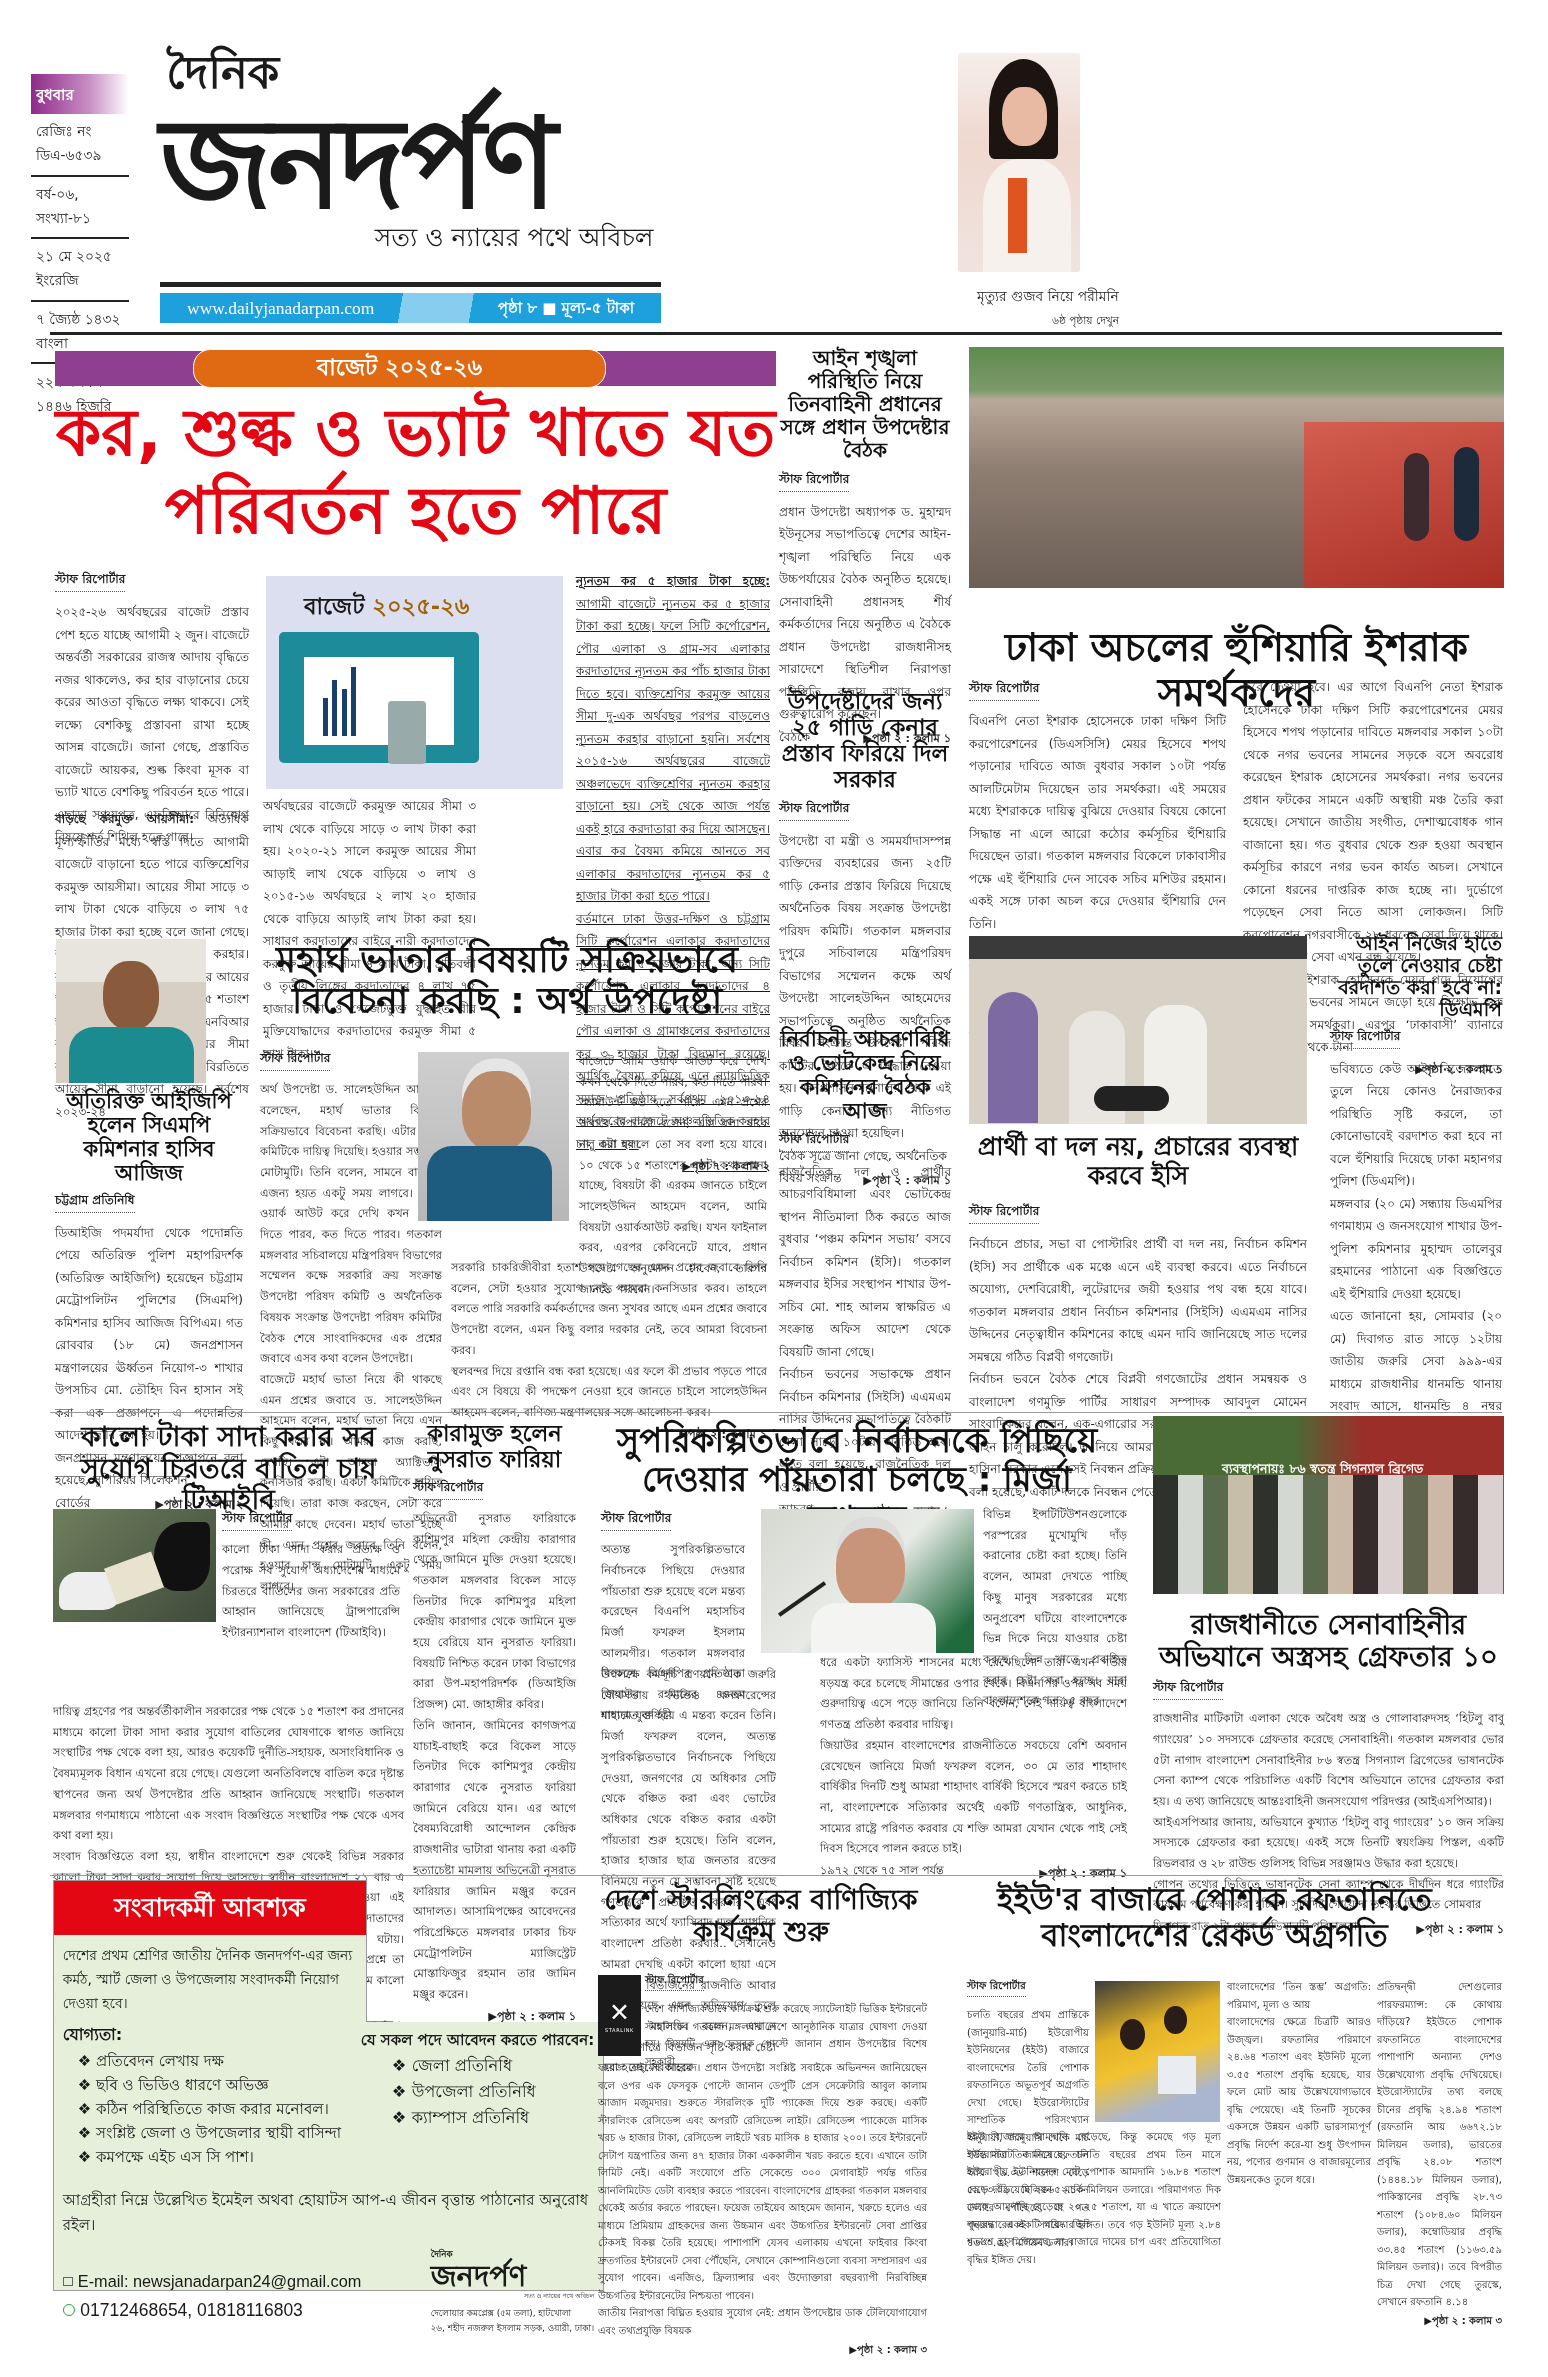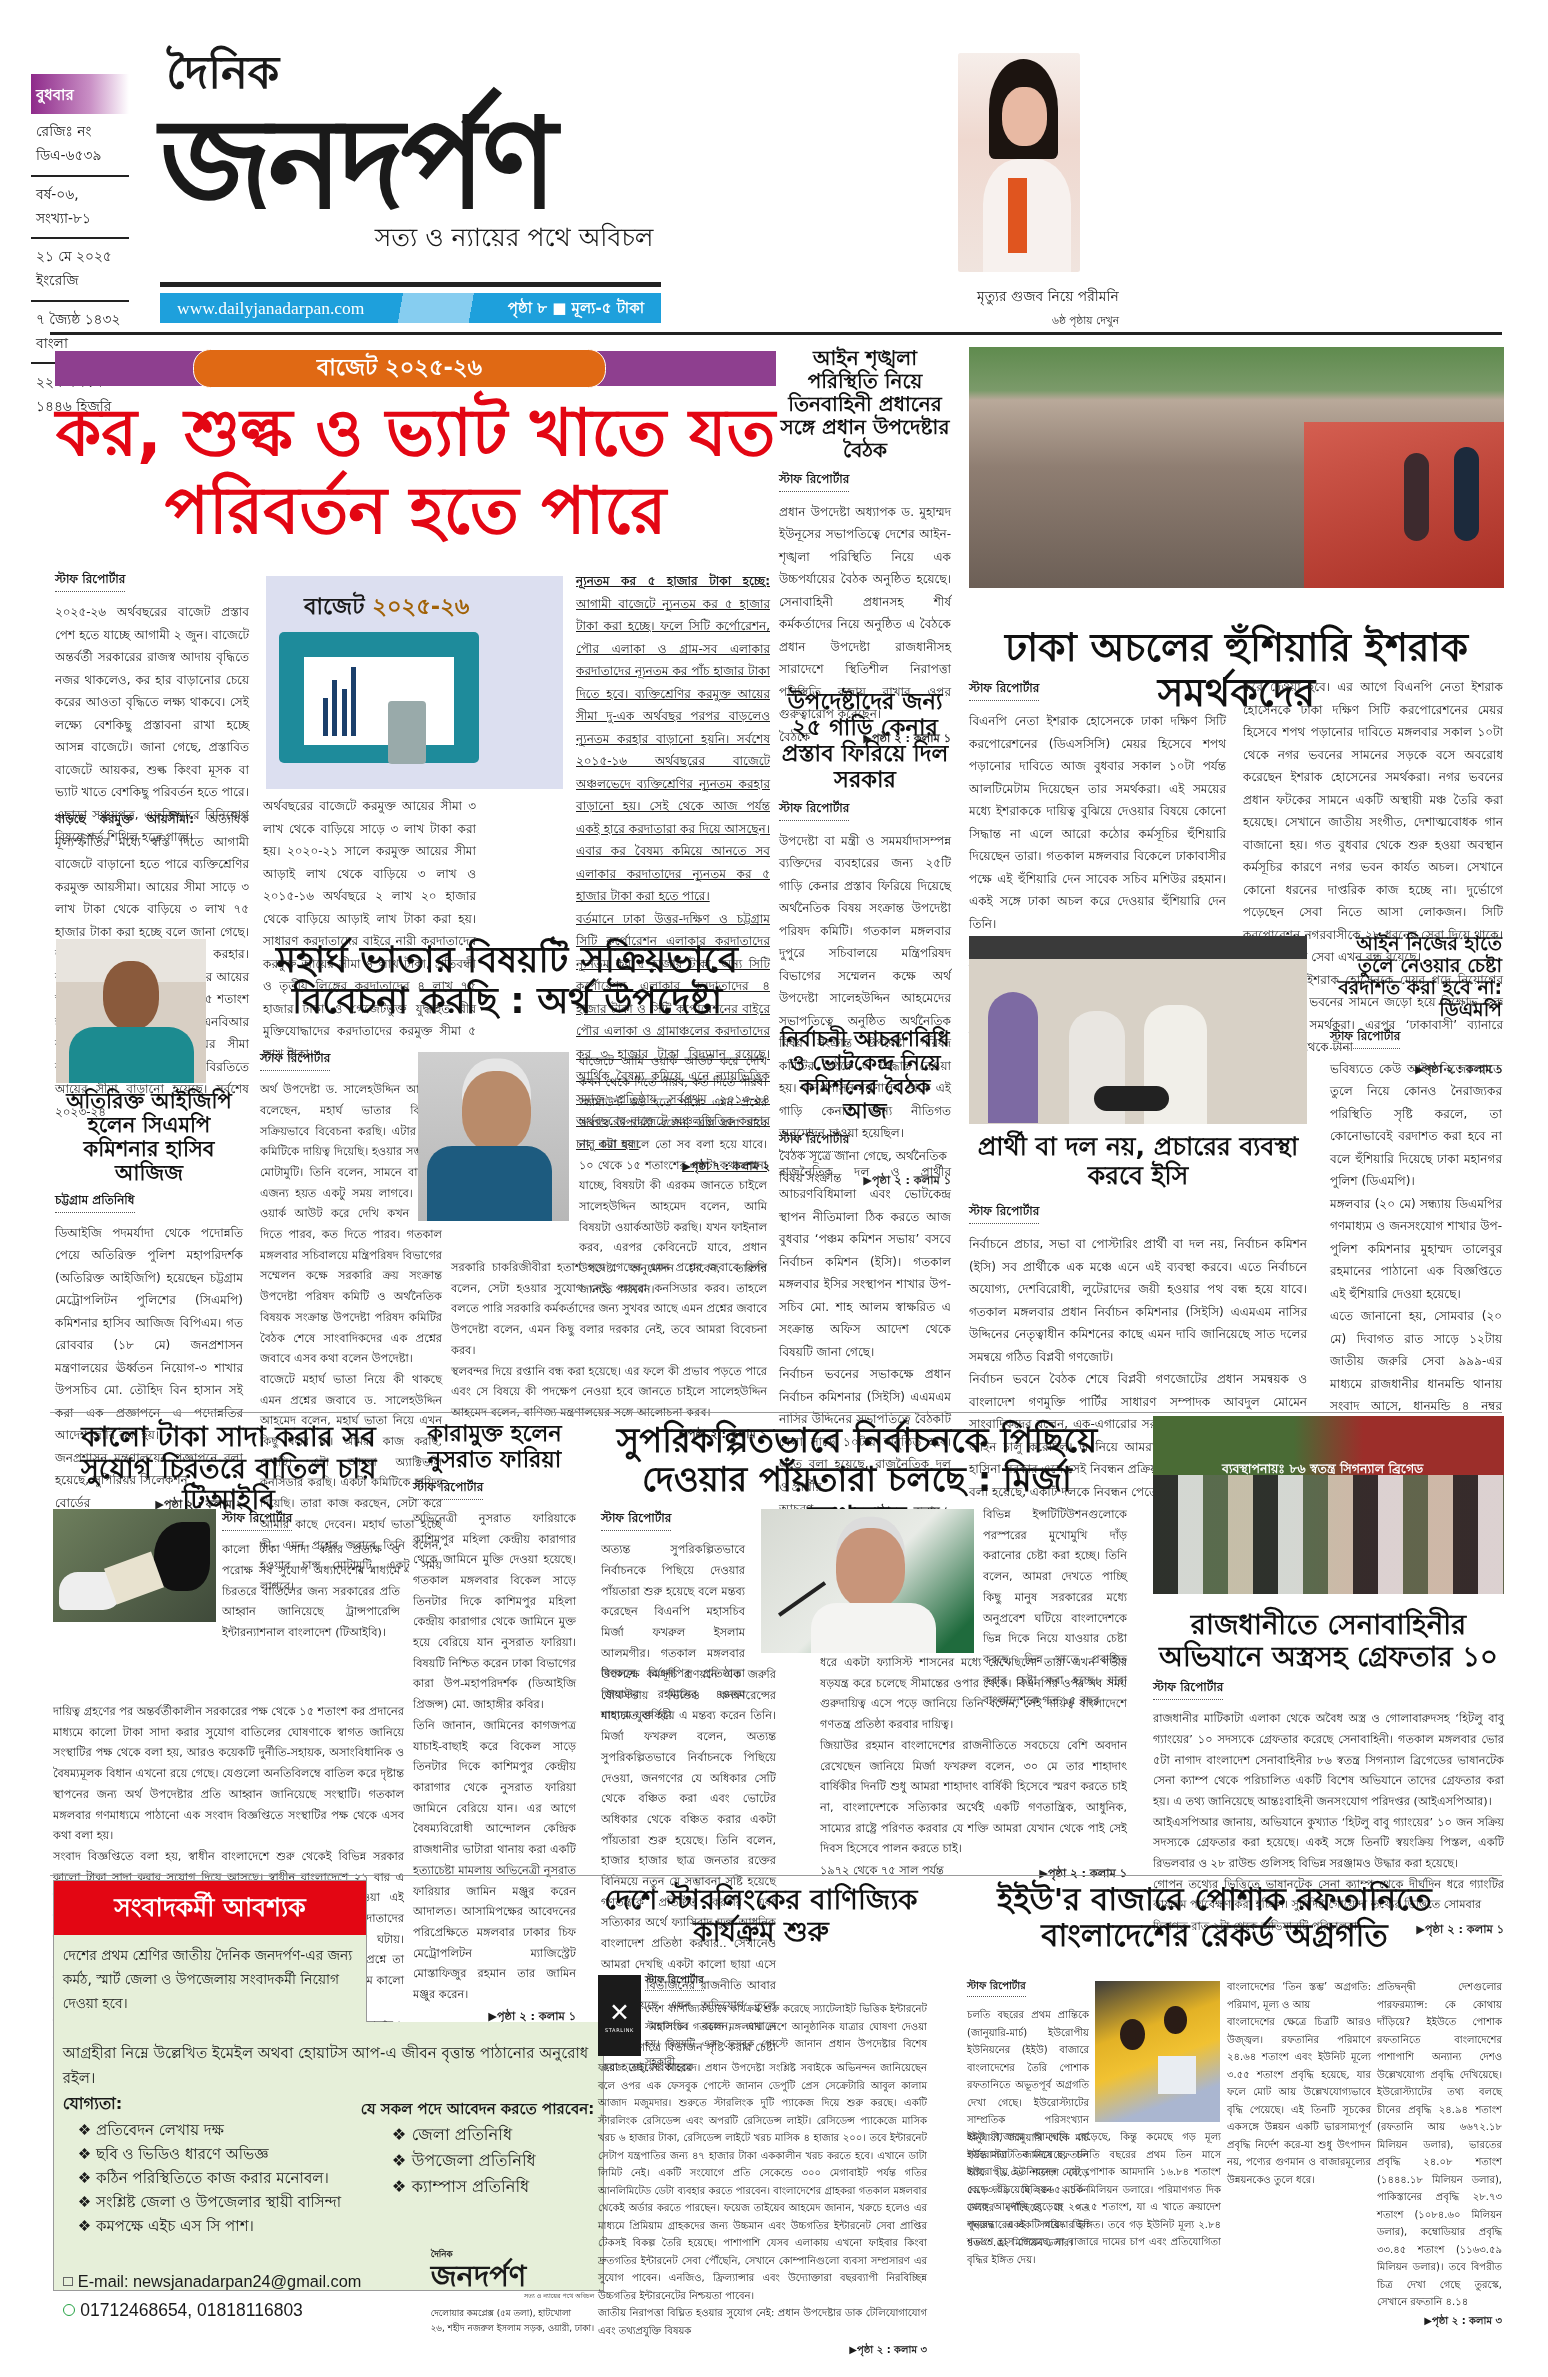--- a/index.html
+++ b/index.html
@@ -27,21 +27,21 @@
   <div class="info-row">৭ জ্যৈষ্ঠ ১৪৩২ বাংলা</div>
   <div class="info-row" style="border-bottom:none">২২ জিলক্বদ ১৪৪৬ হিজরি</div>
 </div>
 
 <div class="abs" style="left:160px;top:50px;width:501px;height:238px;">
   <div style="font-size:45px;font-weight:bold;line-height:1;margin-left:6.3px;">দৈনিক</div>
   <div style="font-size:125px;font-weight:900;line-height:1;letter-spacing:-3.8px;margin-top:6.3px;">জনদর্পণ</div>
   <div style="font-size:25px;text-align:right;padding-right:7.5px;margin-top:-8.8px;">সত্য ও ন্যায়ের পথে অবিচল</div>
 </div>
 <div class="abs rule" style="left:160px;top:282px;width:501px;height:5px;"></div>
-<div class="abs" style="left:160px;top:293px;width:501px;height:30px;background:linear-gradient(100deg,#1ea0dc 0 48%,#86cdf0 48% 62%,#1ea0dc 62%);display:flex;align-items:center;justify-content:space-between;padding:0 17px;">
+<div class="abs" style="left:160px;top:293px;width:501px;height:30px;background:linear-gradient(100deg,#1ea0dc 0 48%,#86cdf0 48% 62%,#1ea0dc 62%);display:flex;align-items:center;justify-content:space-between;padding:0 27px;">
   <span style="font-family:'Liberation Serif',serif;font-size:17.5px;color:#fff;">www.dailyjanadarpan.com</span>
   <span style="font-size:15px;color:#fff;font-weight:bold;">পৃষ্ঠা ৮ ■ মূল্য-৫ টাকা</span>
 </div>
 
 <div class="abs photo" style="left:958px;top:53px;width:122px;height:219px;background:linear-gradient(180deg,#f6eeea,#efd8cf 40%,#f0e4de);border-radius:2.5px;">
   <div style="position:absolute;left:31px;top:6.3px;width:69px;height:100px;background:#1c1410;border-radius:50% 50% 6.3px 6.3px;"></div>
   <div style="position:absolute;left:44px;top:34px;width:45px;height:59px;background:#e8b9a3;border-radius:45%;"></div>
   <div style="position:absolute;left:25px;top:106px;width:88px;height:113px;background:#f7f1ee;border-radius:40% 40% 0 0;"></div>
   <div style="position:absolute;left:50px;top:125px;width:19px;height:75px;background:#e0551f;"></div>
 </div>
@@ -265,37 +265,37 @@
     </div>
 </div>
 
 <div class="abs rule" style="left:50px;top:1875px;width:1452px;height:1.3px;background:#999;"></div>
 
 <div class="abs" style="left:53px;top:1880px;width:314px;height:207px;background:#e6efd9;border:0.6px solid #999;">
   <div style="background:#e30613;color:#fff;font-size:25px;font-weight:bold;text-align:center;height:54px;line-height:54px;">সংবাদকর্মী আবশ্যক</div>
   <div style="font-size:13.8px;line-height:24px;padding:7.5px 8.8px 0;">দেশের প্রথম শ্রেণির জাতীয় দৈনিক জনদর্পণ-এর জন্য কর্মঠ, স্মার্ট জেলা ও উপজেলায় সংবাদকর্মী নিয়োগ দেওয়া হবে।</div>
 </div>
 <div class="abs" style="left:53px;top:2022px;width:551px;height:269px;background:#e6efd9;border:0.6px solid #999;border-top:none;padding:0 8.8px;">
-  <div style="font-size:15px;line-height:25px;margin-top:19px;">আগ্রহীরা নিম্নে উল্লেখিত ইমেইল অথবা হোয়াটস আপ-এ জীবন বৃত্তান্ত পাঠানোর অনুরোধ রইল।</div>
   <div style="display:flex;justify-content:space-between;">
     <div>
       <div style="font-size:16.3px;font-weight:bold;">যোগ্যতা:</div>
       <div style="font-size:15px;line-height:24px;padding-left:15px;"><span>❖ </span><span>প্রতিবেদন লেখায় দক্ষ</span></div>
       <div style="font-size:15px;line-height:24px;padding-left:15px;"><span>❖ </span><span>ছবি ও ভিডিও ধারণে অভিজ্ঞ</span></div>
       <div style="font-size:15px;line-height:24px;padding-left:15px;"><span>❖ </span><span>কঠিন পরিস্থিতিতে কাজ করার মনোবল।</span></div>
       <div style="font-size:15px;line-height:24px;padding-left:15px;"><span>❖ </span><span>সংশ্লিষ্ট জেলা ও উপজেলার স্থায়ী বাসিন্দা</span></div>
       <div style="font-size:15px;line-height:24px;padding-left:15px;"><span>❖ </span><span>কমপক্ষে এইচ এস সি পাশ।</span></div>
     </div>
     <div style="margin-top:6.3px;">
       <div style="font-size:15px;font-weight:bold;">যে সকল পদে আবেদন করতে পারবেন:</div>
       <div style="font-size:16.3px;line-height:26px;padding-left:31px;"><span>❖ </span><span>জেলা প্রতিনিধি</span></div>
       <div style="font-size:16.3px;line-height:26px;padding-left:31px;"><span>❖ </span><span>উপজেলা প্রতিনিধি</span></div>
       <div style="font-size:16.3px;line-height:26px;padding-left:31px;"><span>❖ </span><span>ক্যাম্পাস প্রতিনিধি</span></div>
     </div>
   </div>
+  <div style="font-size:15px;line-height:25px;margin-top:19px;">আগ্রহীরা নিম্নে উল্লেখিত ইমেইল অথবা হোয়াটস আপ-এ জীবন বৃত্তান্ত পাঠানোর অনুরোধ রইল।</div>
   <div style="display:flex;justify-content:space-between;margin-top:8.8px;">
     <div style="padding-top:25px;">
       <div style="font-family:'Liberation Sans',sans-serif;font-size:16.3px;display:flex;align-items:center;gap:5px;">
         <span style="display:inline-block;width:10px;height:8.8px;border:1.3px solid #666;"></span>
         <span>E-mail: newsjanadarpan24@gmail.com</span>
       </div>
       <div style="font-family:'Liberation Sans',sans-serif;font-size:17.5px;display:flex;align-items:center;gap:5px;margin-top:8.8px;">
         <span style="display:inline-block;width:12.5px;height:12.5px;border:1.9px solid #25a244;border-radius:50%;"></span>
         <span>01712468654, 01818116803</span>
       </div>

